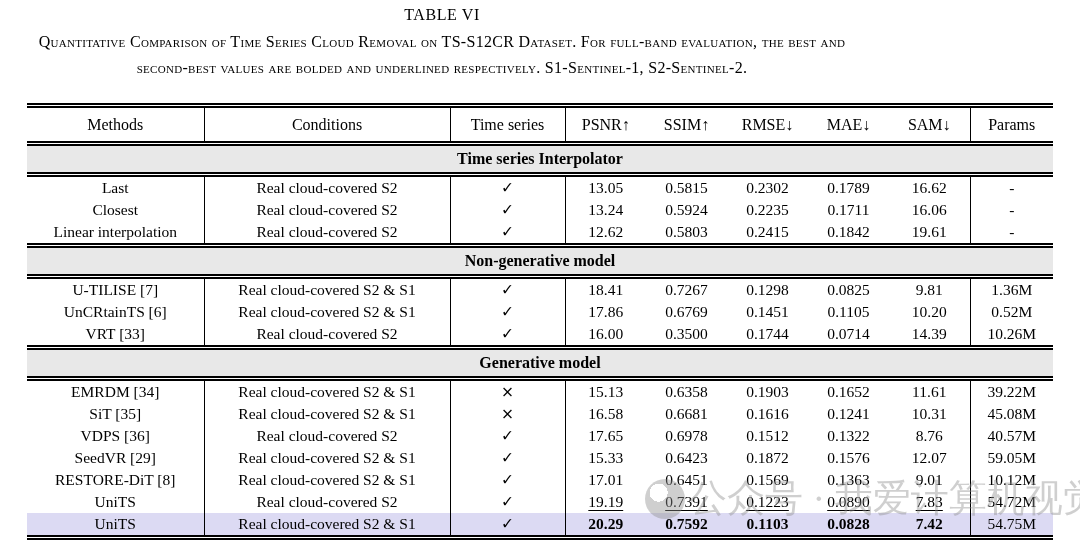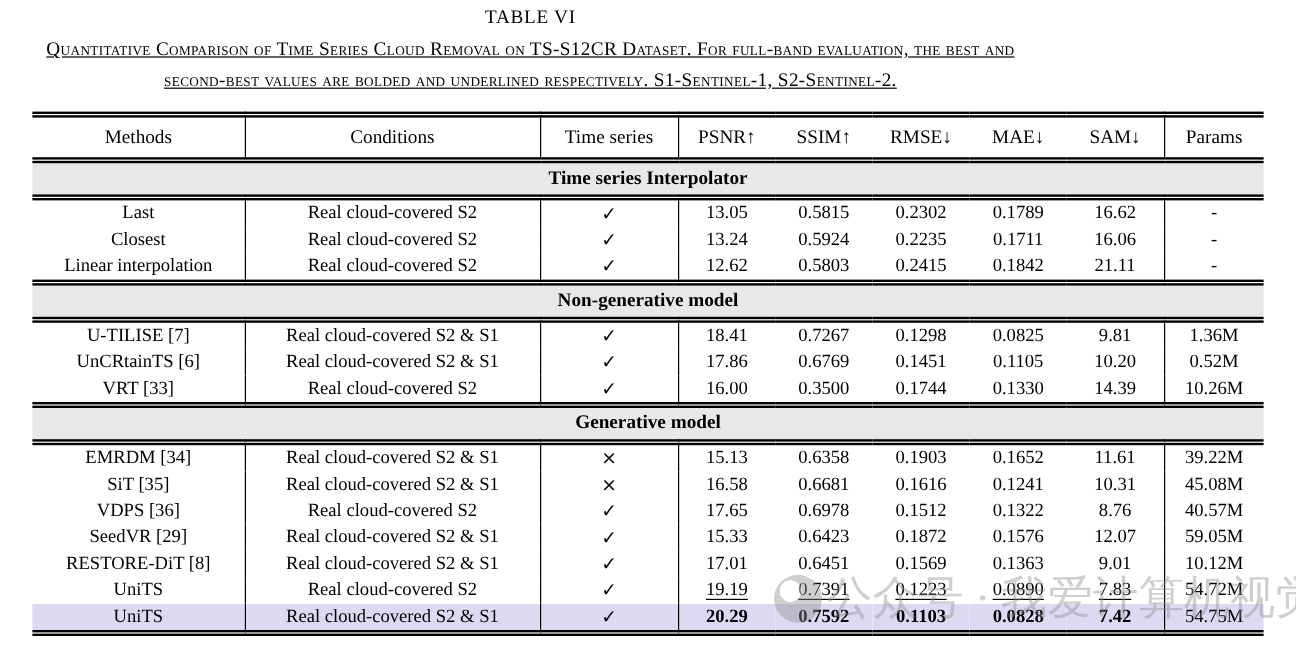--- a/index.html
+++ b/index.html
@@ -20,29 +20,28 @@
     padding-top: 6px;
     letter-spacing: 0.6px;
   }
   .tbl-caption {
     text-align: center;
     font-variant: small-caps;
     font-size: 16px;
     line-height: 26px;
     margin-top: 5px;
     letter-spacing: 0.3px;
-    text-decoration: underline;
   }
 
   table.results {
     border-collapse: collapse;
     table-layout: fixed;
     width: 1026px;
     margin-left: 27px;
-    margin-top: 12px;
+    margin-top: 22px;
     border-top: 5px double #000;
     border-bottom: 5px double #000;
   }
   table.results th {
     font-weight: normal;
     font-size: 16px;
     height: 33px;
     text-align: center;
     white-space: nowrap;
     border-bottom: 5px double #000;
@@ -162,21 +161,21 @@
           <td>-</td>
         </tr>
         <tr>
           <td class="vr">Linear interpolation</td>
           <td class="vr">Real cloud-covered S2</td>
           <td class="vr check">✓</td>
           <td>12.62</td>
           <td>0.5803</td>
           <td>0.2415</td>
           <td>0.1842</td>
-          <td class="vr">21.11</td>
+          <td class="vr">19.61</td>
           <td>-</td>
         </tr>
         <tr class="band">
           <td colspan="9">Non-generative model</td>
         </tr>
         <tr>
           <td class="vr">U-TILISE [7]</td>
           <td class="vr">Real cloud-covered S2 &amp; S1</td>
           <td class="vr check">✓</td>
           <td>18.41</td>
@@ -197,21 +196,21 @@
           <td class="vr">10.20</td>
           <td>0.52M</td>
         </tr>
         <tr>
           <td class="vr">VRT [33]</td>
           <td class="vr">Real cloud-covered S2</td>
           <td class="vr check">✓</td>
           <td>16.00</td>
           <td>0.3500</td>
           <td>0.1744</td>
-          <td>0.1330</td>
+          <td>0.0714</td>
           <td class="vr">14.39</td>
           <td>10.26M</td>
         </tr>
         <tr class="band">
           <td colspan="9">Generative model</td>
         </tr>
         <tr>
           <td class="vr">EMRDM [34]</td>
           <td class="vr">Real cloud-covered S2 &amp; S1</td>
           <td class="vr check">×</td>

